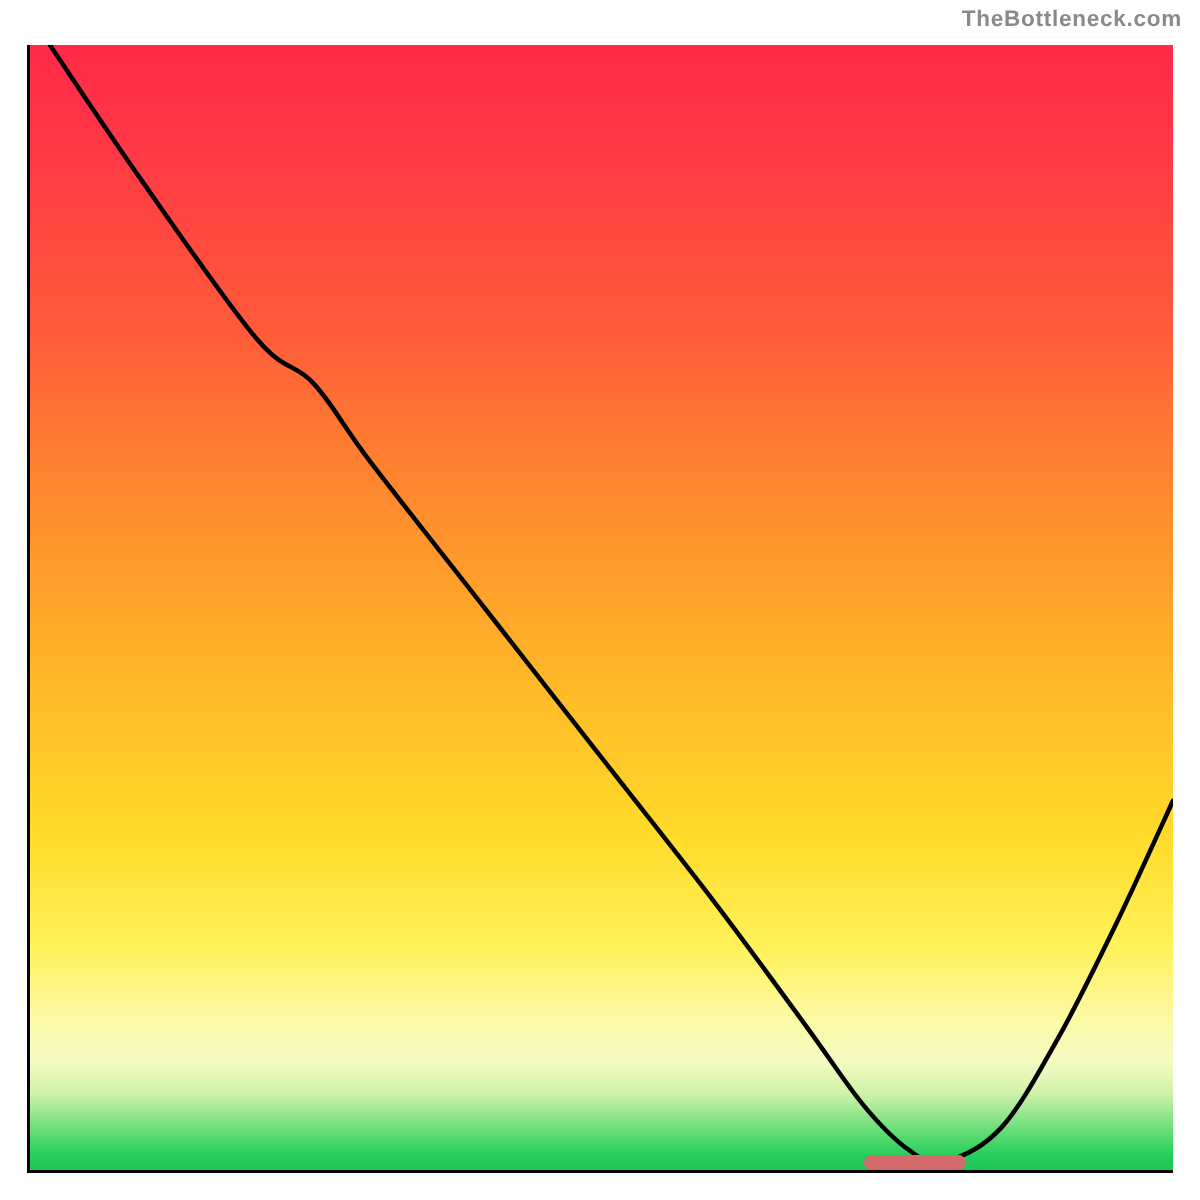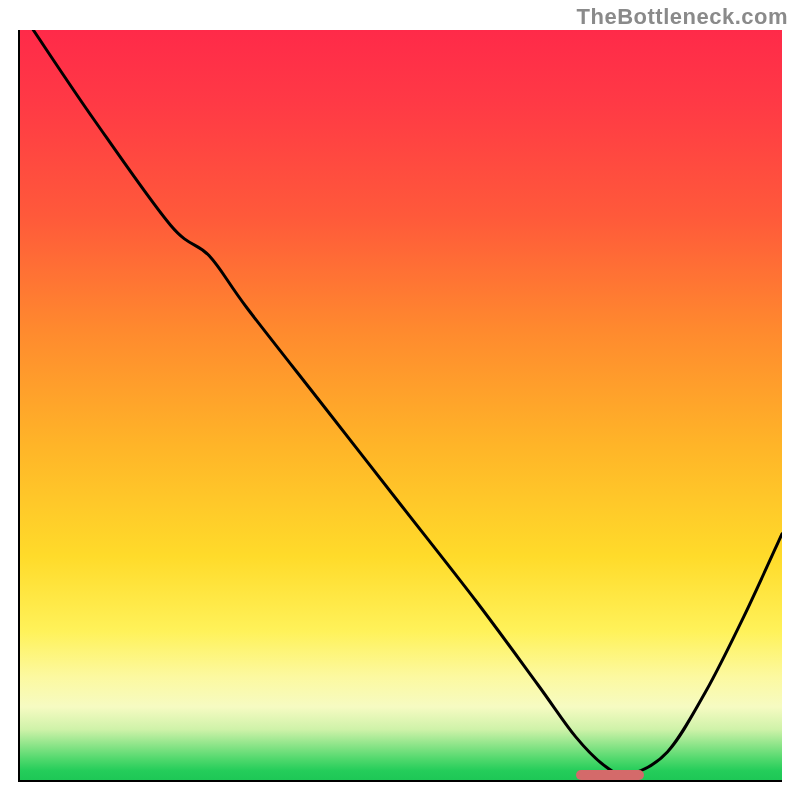--- a/index.html
+++ b/index.html
@@ -13,21 +13,21 @@
   }
   .wrap {
     position: relative;
     width: 800px;
     height: 800px;
   }
   .watermark {
     position: absolute;
     top: 4px;
     right: 12px;
-    font-size: 22px;
+    font-size: 15px;
     font-weight: 700;
     color: #8a8a8a;
     letter-spacing: 0.5px;
     z-index: 5;
   }
   .plot {
     position: absolute;
     left: 18px;
     top: 30px;
     width: 764px;

